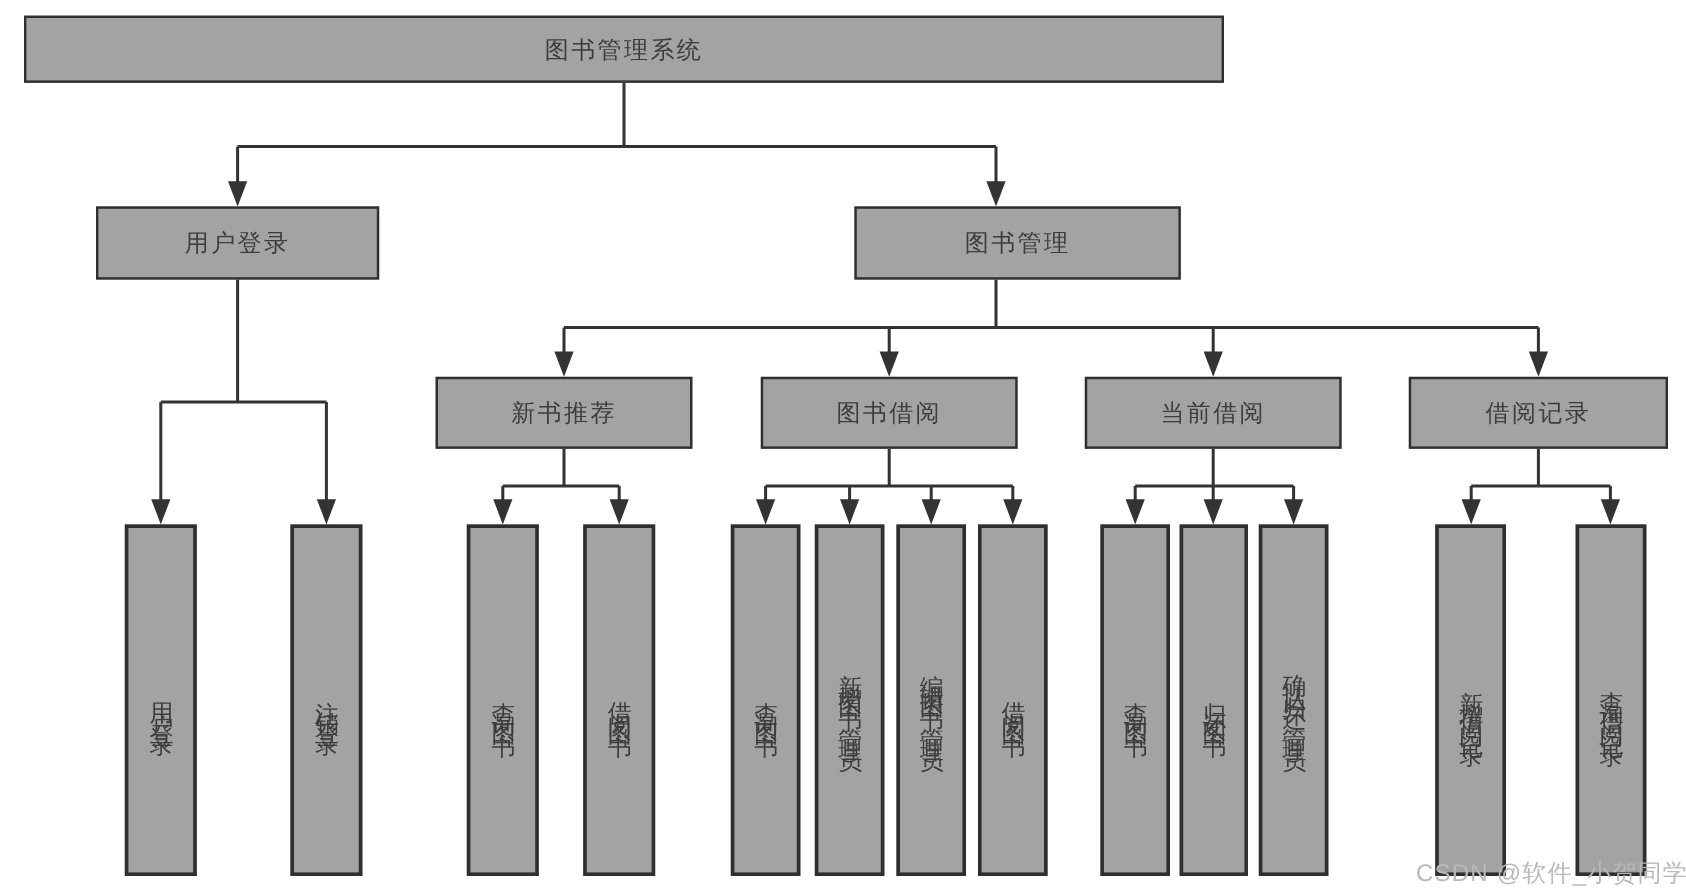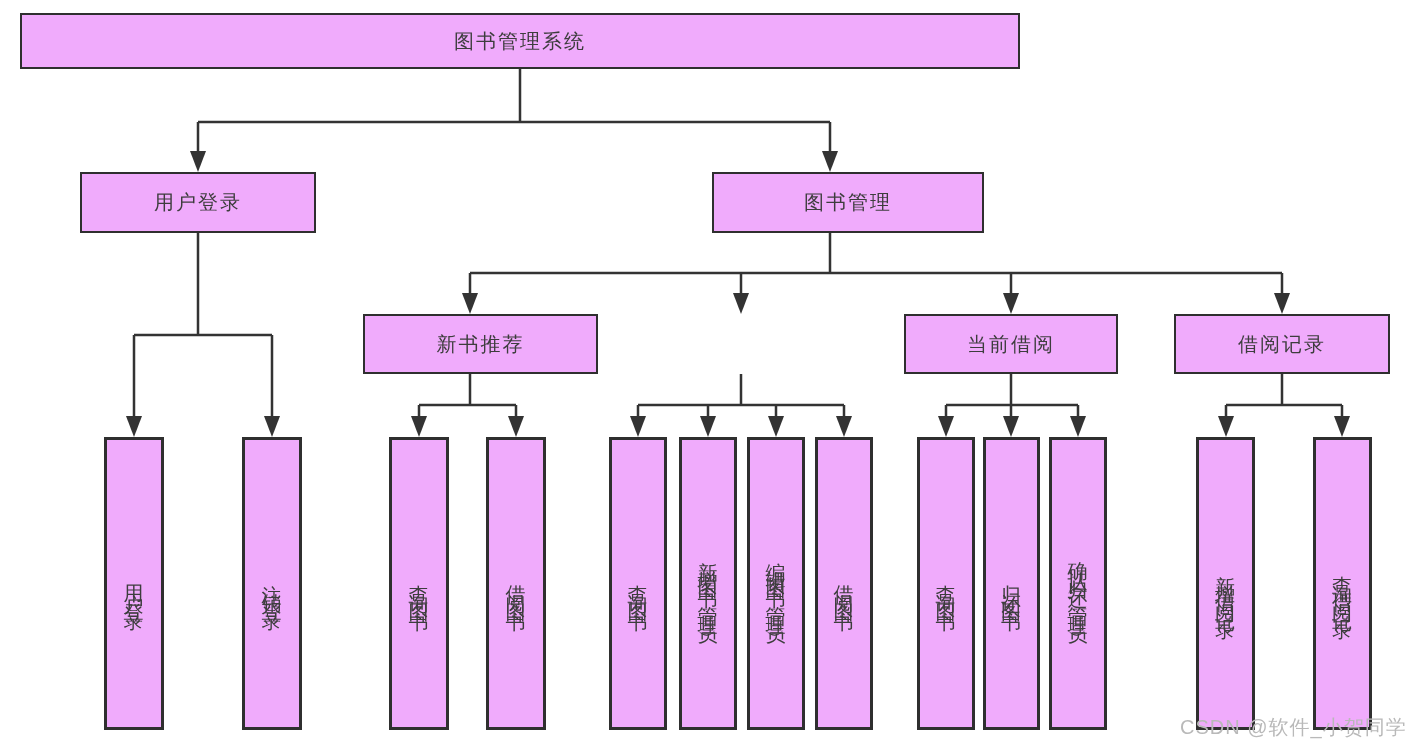--- a/index.html
+++ b/index.html
@@ -12,21 +12,21 @@
     font-family: "Liberation Sans", sans-serif;
     overflow: hidden;
   }
   .connectors { position: absolute; left: 0; top: 0; z-index: 1; }
   .node {
     position: absolute;
     display: flex;
     align-items: center;
     justify-content: center;
     border: 2px solid #2f2f2f;
-    background: #f0abfc;
+    background: #a3a3a3;
     color: #3d3d3d;
     font-size: 20px;
     letter-spacing: 2px;
     z-index: 2;
   }
   .leaf {
     border-width: 3px;
     writing-mode: vertical-rl;
     text-orientation: mixed;
     letter-spacing: 9px;
@@ -95,21 +95,22 @@
       <polygon points="1218,416 1234,416 1226,437"></polygon>
       <polygon points="1334,416 1350,416 1342,437"></polygon>
     </g>
   </svg>
 
   <div class="node" style="left:20px; top:13px; width:1000px; height:56px;">图书管理系统</div>
 
   <div class="node" style="left:80px; top:172px; width:236px; height:61px;">用户登录</div>
   <div class="node" style="left:712px; top:172px; width:272px; height:61px;">图书管理</div>
 
-  <div class="node" style="left:363px; top:314px; width:235px; height:60px;">新书推荐</div>
+  <div class="node" style="left:363px; top:314px; width:214px; height:60px;">新书推荐</div>
+  <div class="node" style="left:634px; top:314px; width:214px; height:60px;">图书借阅</div>
   <div class="node" style="left:1174px; top:314px; width:216px; height:60px;">借阅记录</div>
   <div class="node" style="left:904px; top:314px; width:214px; height:60px;">当前借阅</div>
 
   <div class="node leaf" style="left:104px; top:437px; width:60px; height:293px;">用户登录</div>
   <div class="node leaf" style="left:242px; top:437px; width:60px; height:293px;">注销登录</div>
 
   <div class="node leaf" style="left:389px; top:437px; width:60px; height:293px;">查询图书</div>
   <div class="node leaf" style="left:486px; top:437px; width:60px; height:293px;">借阅图书</div>
 
   <div class="node leaf" style="left:609px; top:437px; width:58px; height:293px;">查询图书</div>

